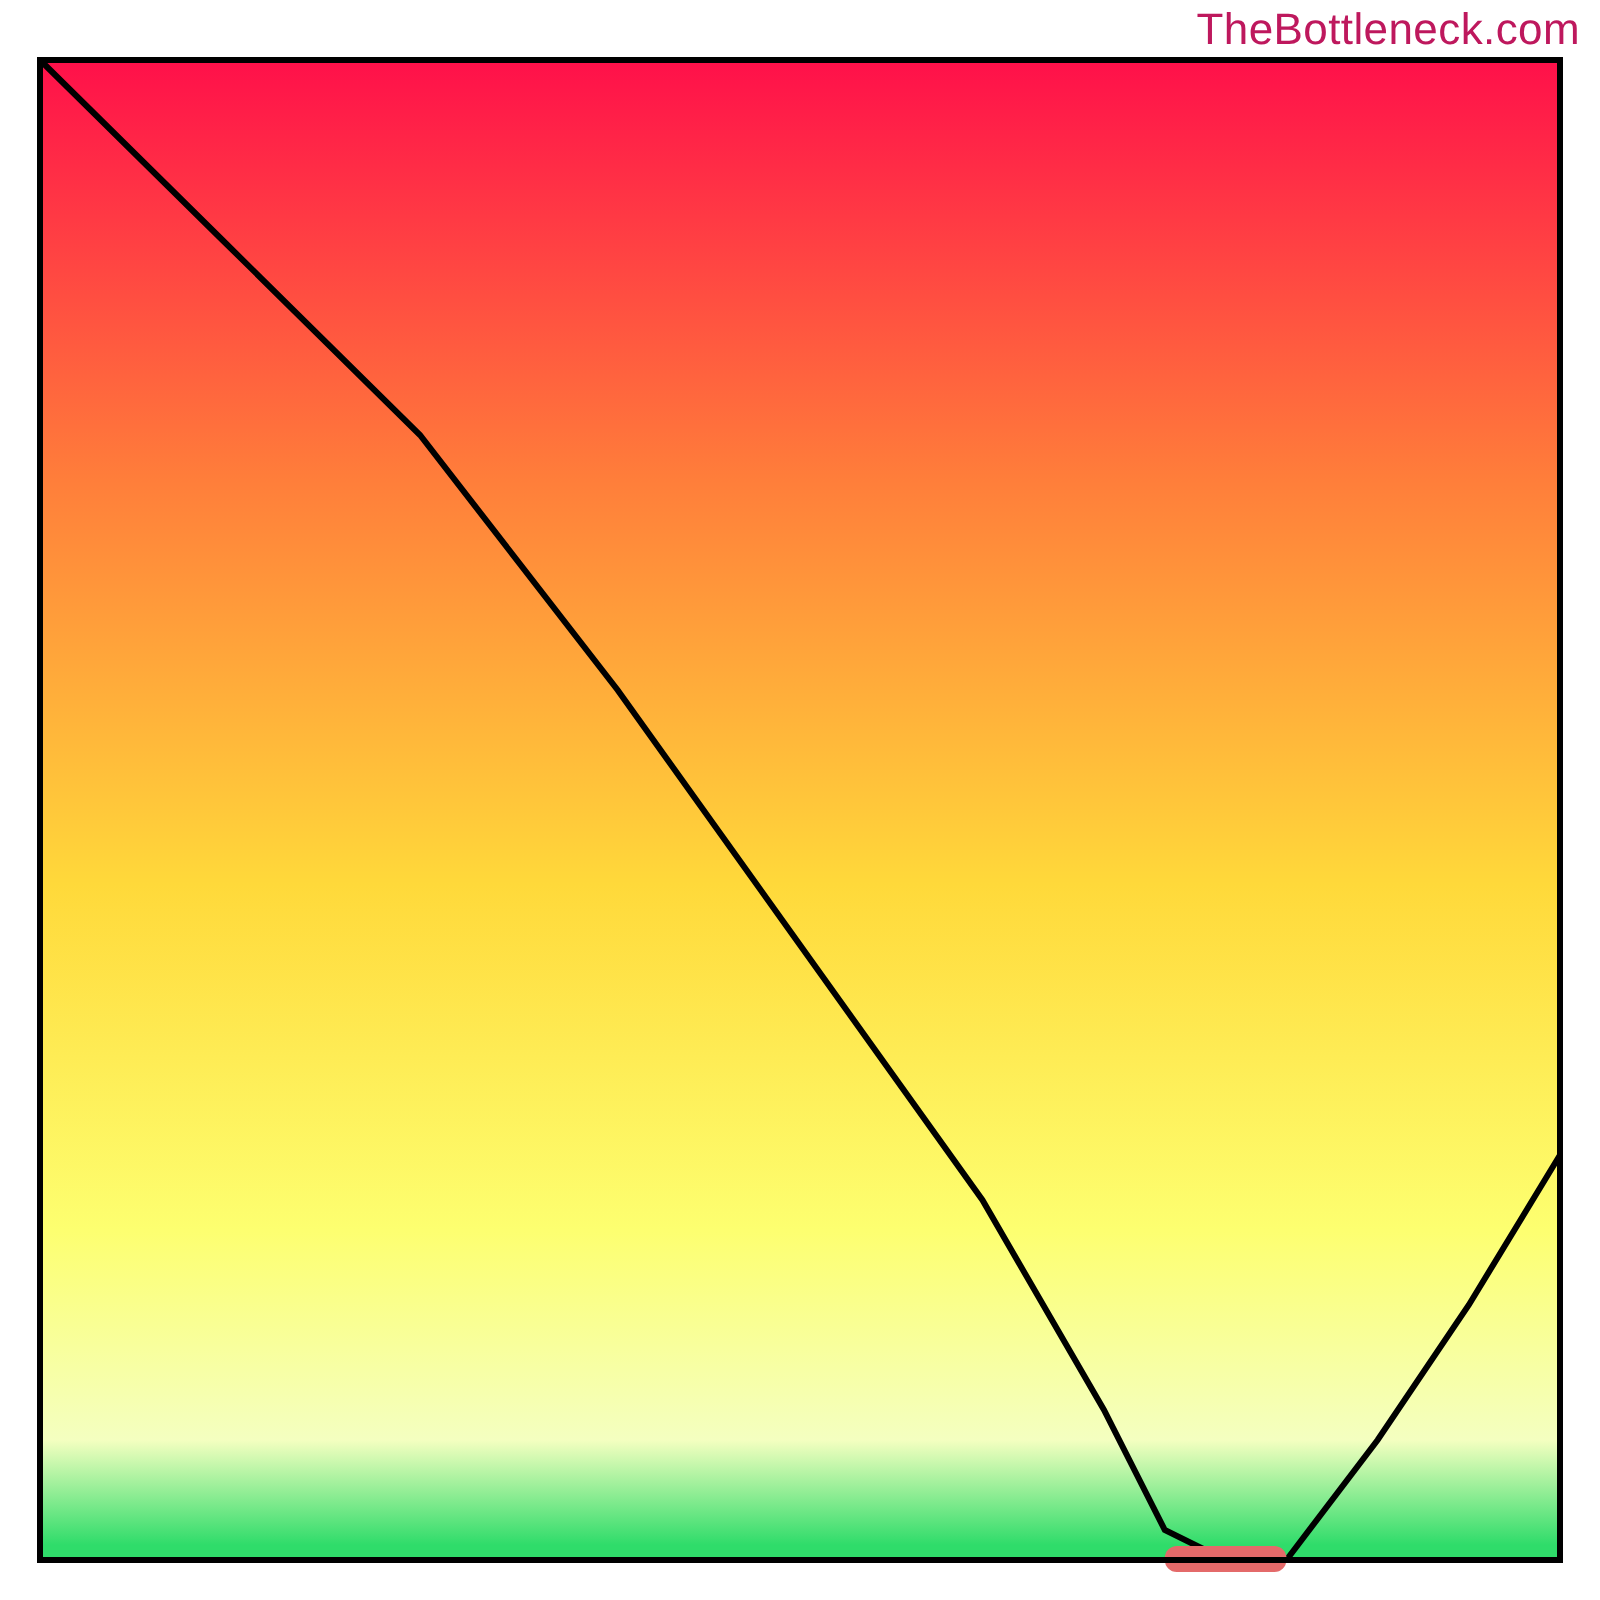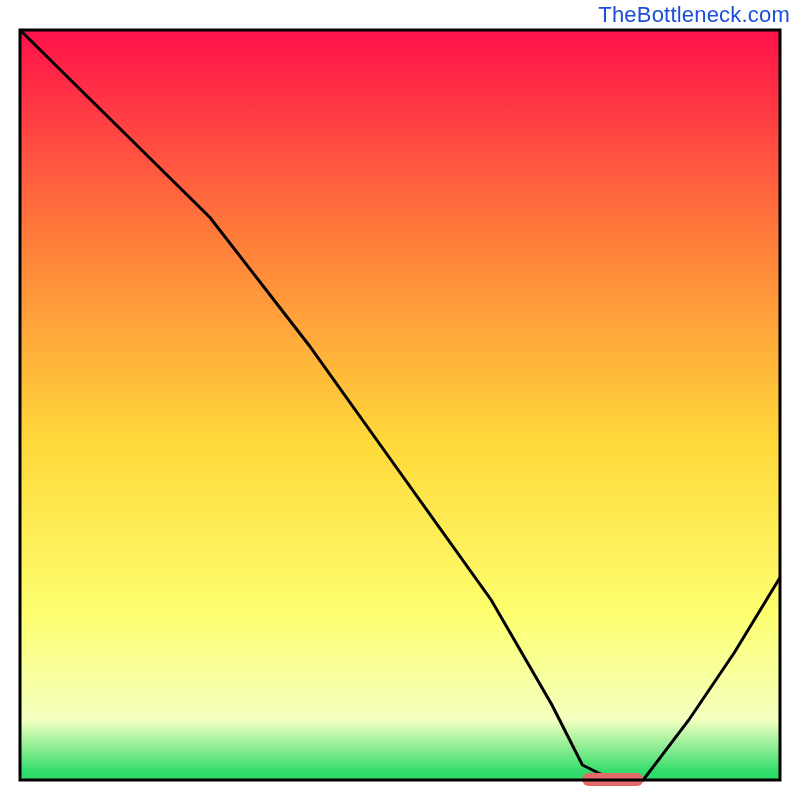--- a/index.html
+++ b/index.html
@@ -13,21 +13,21 @@
   .wrap {
     position: relative;
     width: 800px;
     height: 800px;
   }
   .watermark {
     position: absolute;
     top: 2px;
     right: 10px;
     font-size: 22px;
-    color: #1d4ed8;
+    color: #be185d;
     font-weight: 500;
     letter-spacing: 0.2px;
   }
   svg {
     position: absolute;
     left: 0;
     top: 0;
   }
 </style>
 </head>

